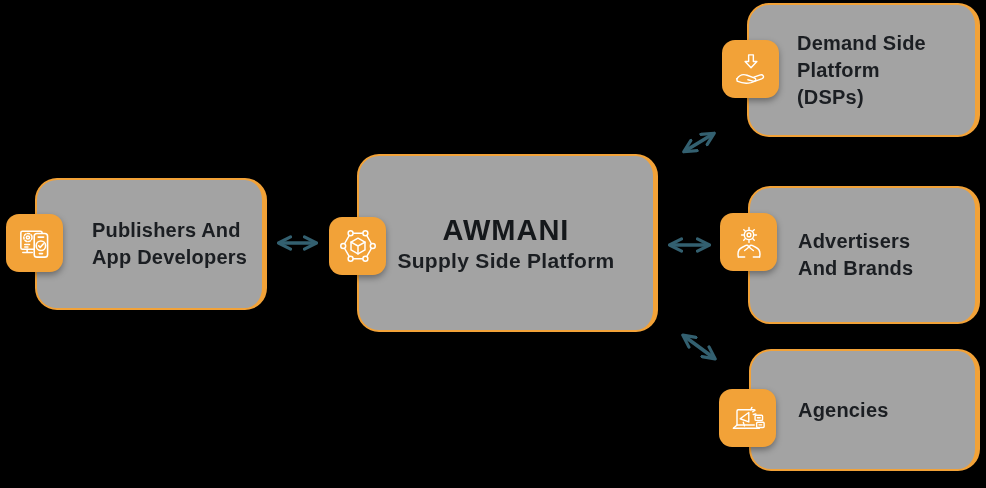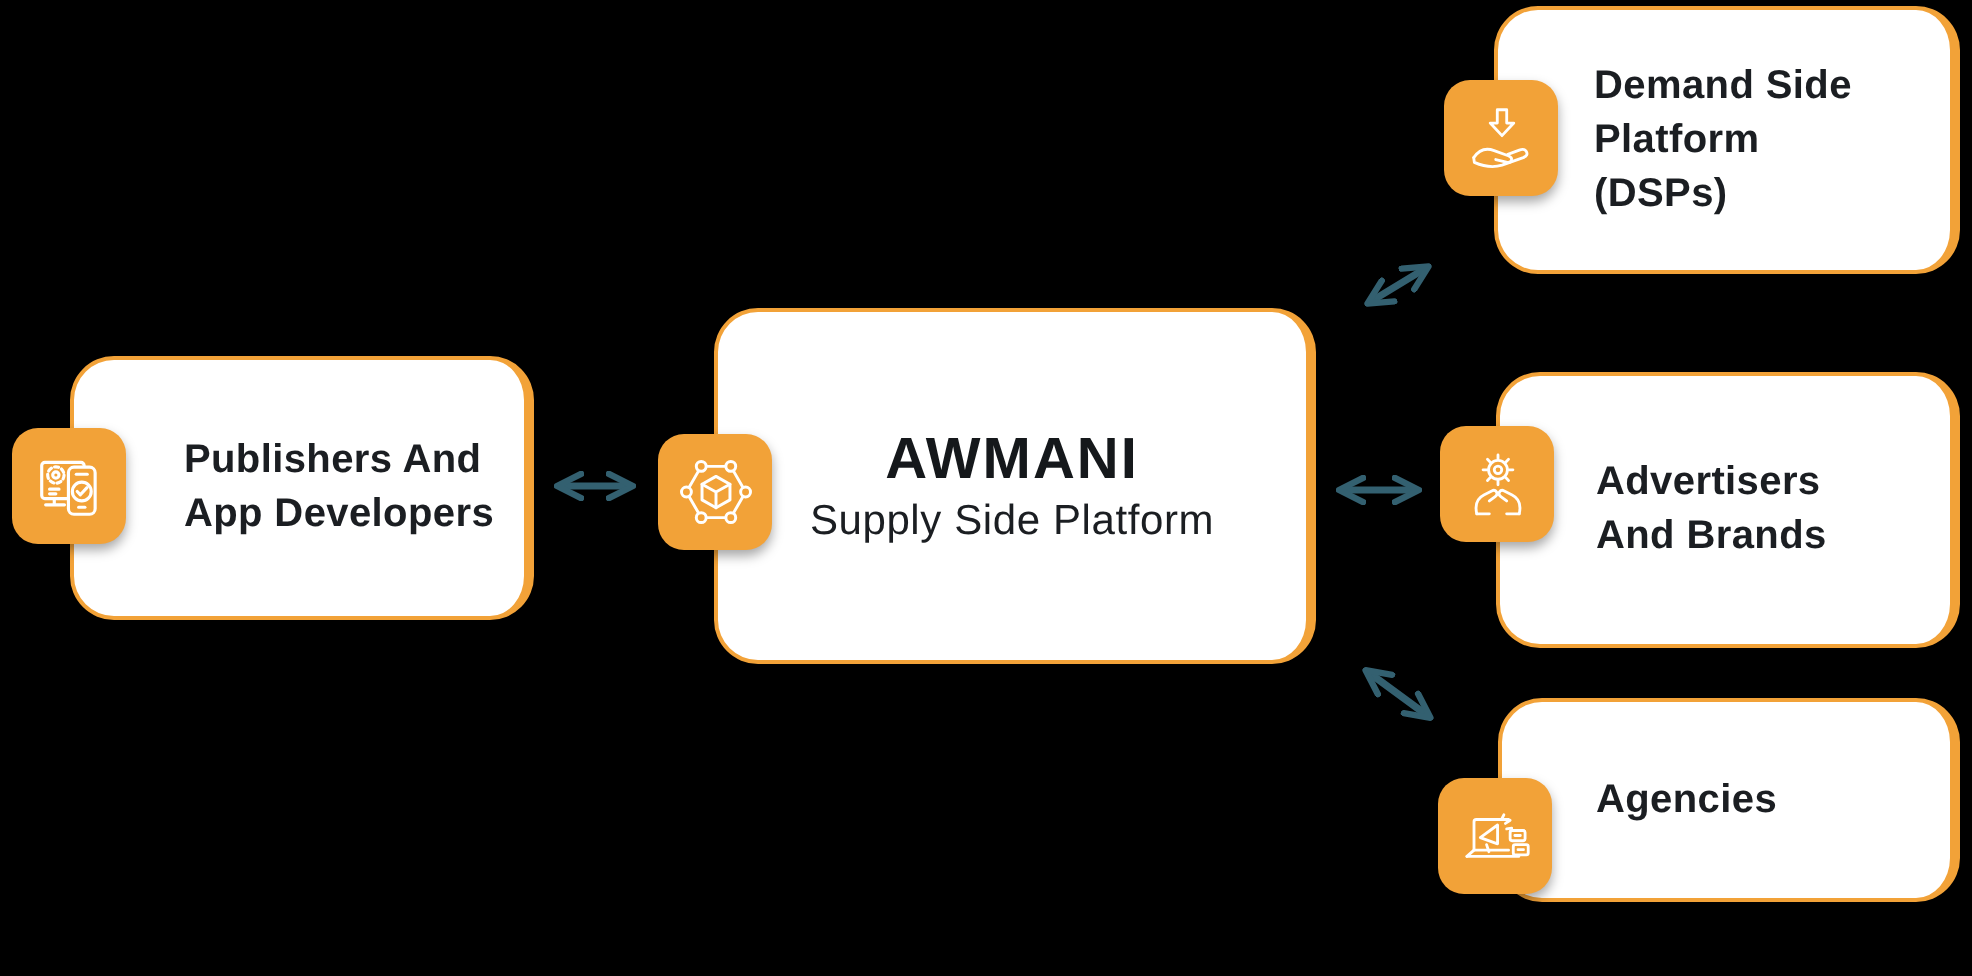--- a/index.html
+++ b/index.html
@@ -5,21 +5,21 @@
   html,body{margin:0;padding:0;background:#000;}
   #canvas{
     position:relative;
     width:986px;height:488px;
     background:#000;
     font-family:"Liberation Sans","DejaVu Sans",sans-serif;
     overflow:hidden;
   }
   .node{
     position:absolute;
-    background:#ffffff;
+    background:#a3a3a3;
     border:2px solid #F2A238;
     border-right-width:5px;
     border-radius:22px;
     box-sizing:border-box;
     display:flex;
     align-items:center;
     box-shadow:0 3px 8px rgba(0,0,0,.35);
   }
   .node-label{
     font-weight:700;
@@ -38,21 +38,21 @@
     gap:2px;
   }
   .center-title{
     font-size:29px;
     font-weight:800;
     letter-spacing:1px;
     color:#15181b;
   }
   .center-subtitle{
     font-size:21px;
-    font-weight:400;
+    font-weight:700;
     color:#1b1e22;
     letter-spacing:.3px;
   }
   .icon-badge{
     position:absolute;
     width:57px;height:58px;
     background:#F2A238;
     border-radius:13px;
     display:flex;
     align-items:center;
@@ -152,21 +152,21 @@
       <g>
         <path d="M28 9.5 v2.5 M28 26 v2.5 M18.5 19 h2.5 M35 19 h2.5"></path>
         <path d="M21.3 12.3 l1.8 1.8 M32.9 23.9 l1.8 1.8 M34.7 12.3 l-1.8 1.8 M23.1 23.9 l-1.8 1.8"></path>
       </g>
       <path d="M14.5 47 c-1.5 -6.5 .5 -10 4.5 -12 l5 -2.6 c2.6 -1.3 4.7 1.7 2.2 3.6 l-3.7 2.8"></path>
       <path d="M41.5 47 c1.5 -6.5 -.5 -10 -4.5 -12 l-5 -2.6 c-2.6 -1.3 -4.7 1.7 -2.2 3.6 l3.7 2.8"></path>
       <path d="M14.5 47 h8 M33.5 47 h8"></path>
     </svg>
   </div>
 
-  <div class="node" style="left:749px;top:349px;width:231px;height:102px;padding-left:47px;">
+  <div class="node" style="left:749px;top:349px;width:231px;height:122px;padding-left:47px;">
     <div class="node-label">Agencies</div>
   </div>
   <div class="icon-badge" style="left:719px;top:389px;">
     <svg width="44" height="44" viewBox="0 0 56 56" fill="none" stroke="#fff" stroke-width="1.8" stroke-linecap="round" stroke-linejoin="round">
       <path d="M14 37 V19 a1.5 1.5 0 0 1 1.5 -1.5 H36"></path>
       <path d="M9.5 41 h33"></path>
       <path d="M9.5 41 l4.5 -4 h22"></path>
       <path d="M18 29 l11 -8 v12 l-11 -4 z"></path>
       <path d="M22 33.5 l1.5 4.5"></path>
       <path d="M31.5 17.5 l1.5 -3 M34 20 l3 -2 M34.8 23.5 l3.2 -.5"></path>

